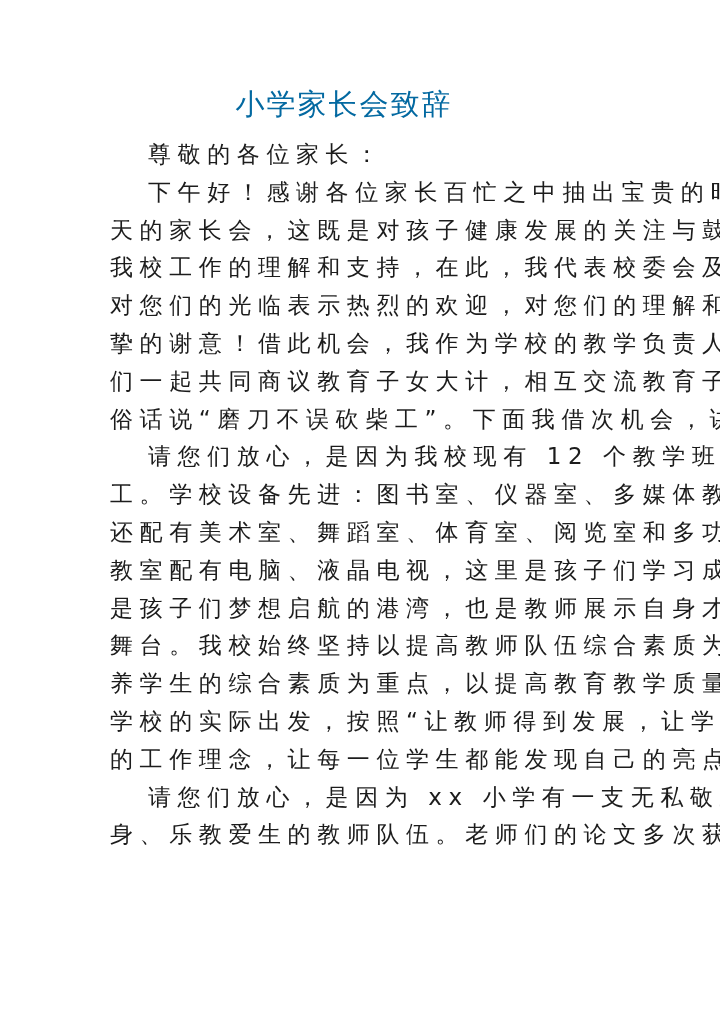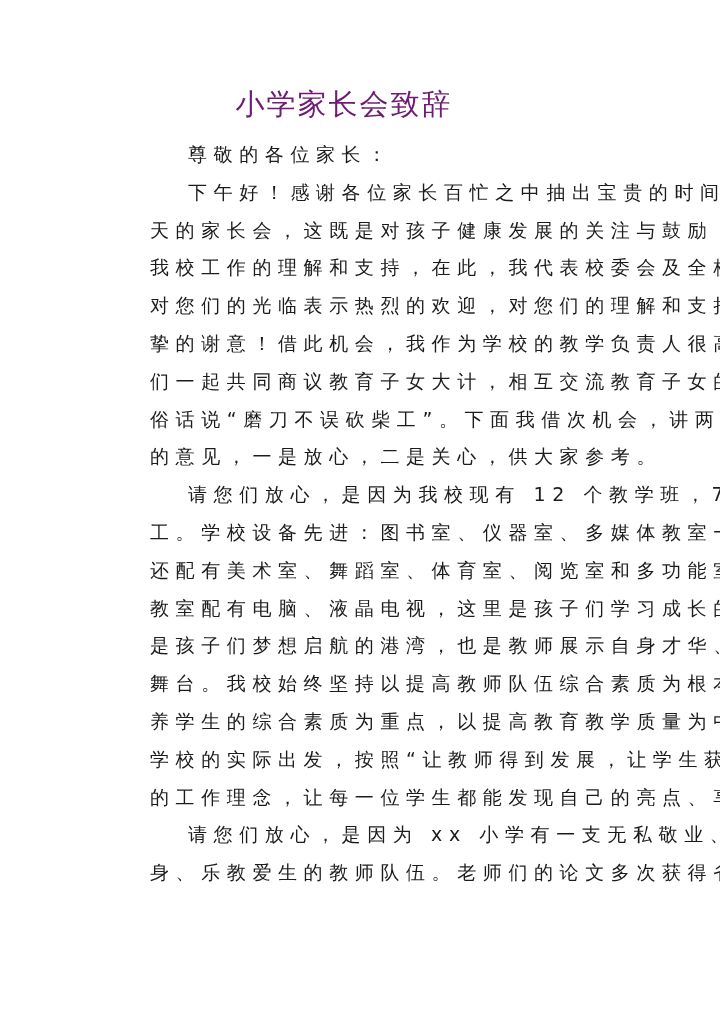--- a/index.html
+++ b/index.html
@@ -22,33 +22,32 @@
     }
     .title {
       position: absolute;
       top: 84px;
       left: 0;
       width: 688px;
       text-align: center;
       font-family: "DejaVu Serif", serif;
       font-size: 29px;
       letter-spacing: 2px;
-      color: #701a75;
+      color: #0369a1;
       line-height: 40px;
     }
     .body-text {
       position: absolute;
       left: 110px;
       top: 136px;
       width: 502px;
-      font-size: 19px;
+      font-size: 23px;
       line-height: 37.8px;
       letter-spacing: 6.6px;
       color: #1c1c1c;
-      margin-left: 40px;
     }
     .line {
       display: block;
       white-space: nowrap;
       height: 37.8px;
     }
     .indent {
       padding-left: 38px;
     }
   </style>
@@ -61,21 +60,20 @@
   <div class="body-text">
     <span class="line indent">尊敬的各位家长：</span>
 
     <span class="line indent">下午好！感谢各位家长百忙之中抽出宝贵的时间参加今</span>
     <span class="line">天的家长会，这既是对孩子健康发展的关注与鼓励，更是对</span>
     <span class="line">我校工作的理解和支持，在此，我代表校委会及全校师生，</span>
     <span class="line">对您们的光临表示热烈的欢迎，对您们的理解和支持致以诚</span>
     <span class="line">挚的谢意！借此机会，我作为学校的教学负责人很高兴与您</span>
     <span class="line">们一起共同商议教育子女大计，相互交流教育子女的经验。</span>
     <span class="line">俗话说“磨刀不误砍柴工”。下面我借次机会，讲两个方面</span>
-    <span class="line">的意见，一是放心，二是关心，供大家参考。</span>
 
     <span class="line indent">请您们放心，是因为我校现有 12 个教学班，78 名教职</span>
     <span class="line">工。学校设备先进：图书室、仪器室、多媒体教室一应俱全，</span>
     <span class="line">还配有美术室、舞蹈室、体育室、阅览室和多功能室，每个</span>
     <span class="line">教室配有电脑、液晶电视，这里是孩子们学习成长的摇篮，</span>
     <span class="line">是孩子们梦想启航的港湾，也是教师展示自身才华、智慧的</span>
     <span class="line">舞台。我校始终坚持以提高教师队伍综合素质为根本，以培</span>
     <span class="line">养学生的综合素质为重点，以提高教育教学质量为中心，从</span>
     <span class="line">学校的实际出发，按照“让教师得到发展，让学生获得成功”</span>
     <span class="line">的工作理念，让每一位学生都能发现自己的亮点、享受成功</span>

